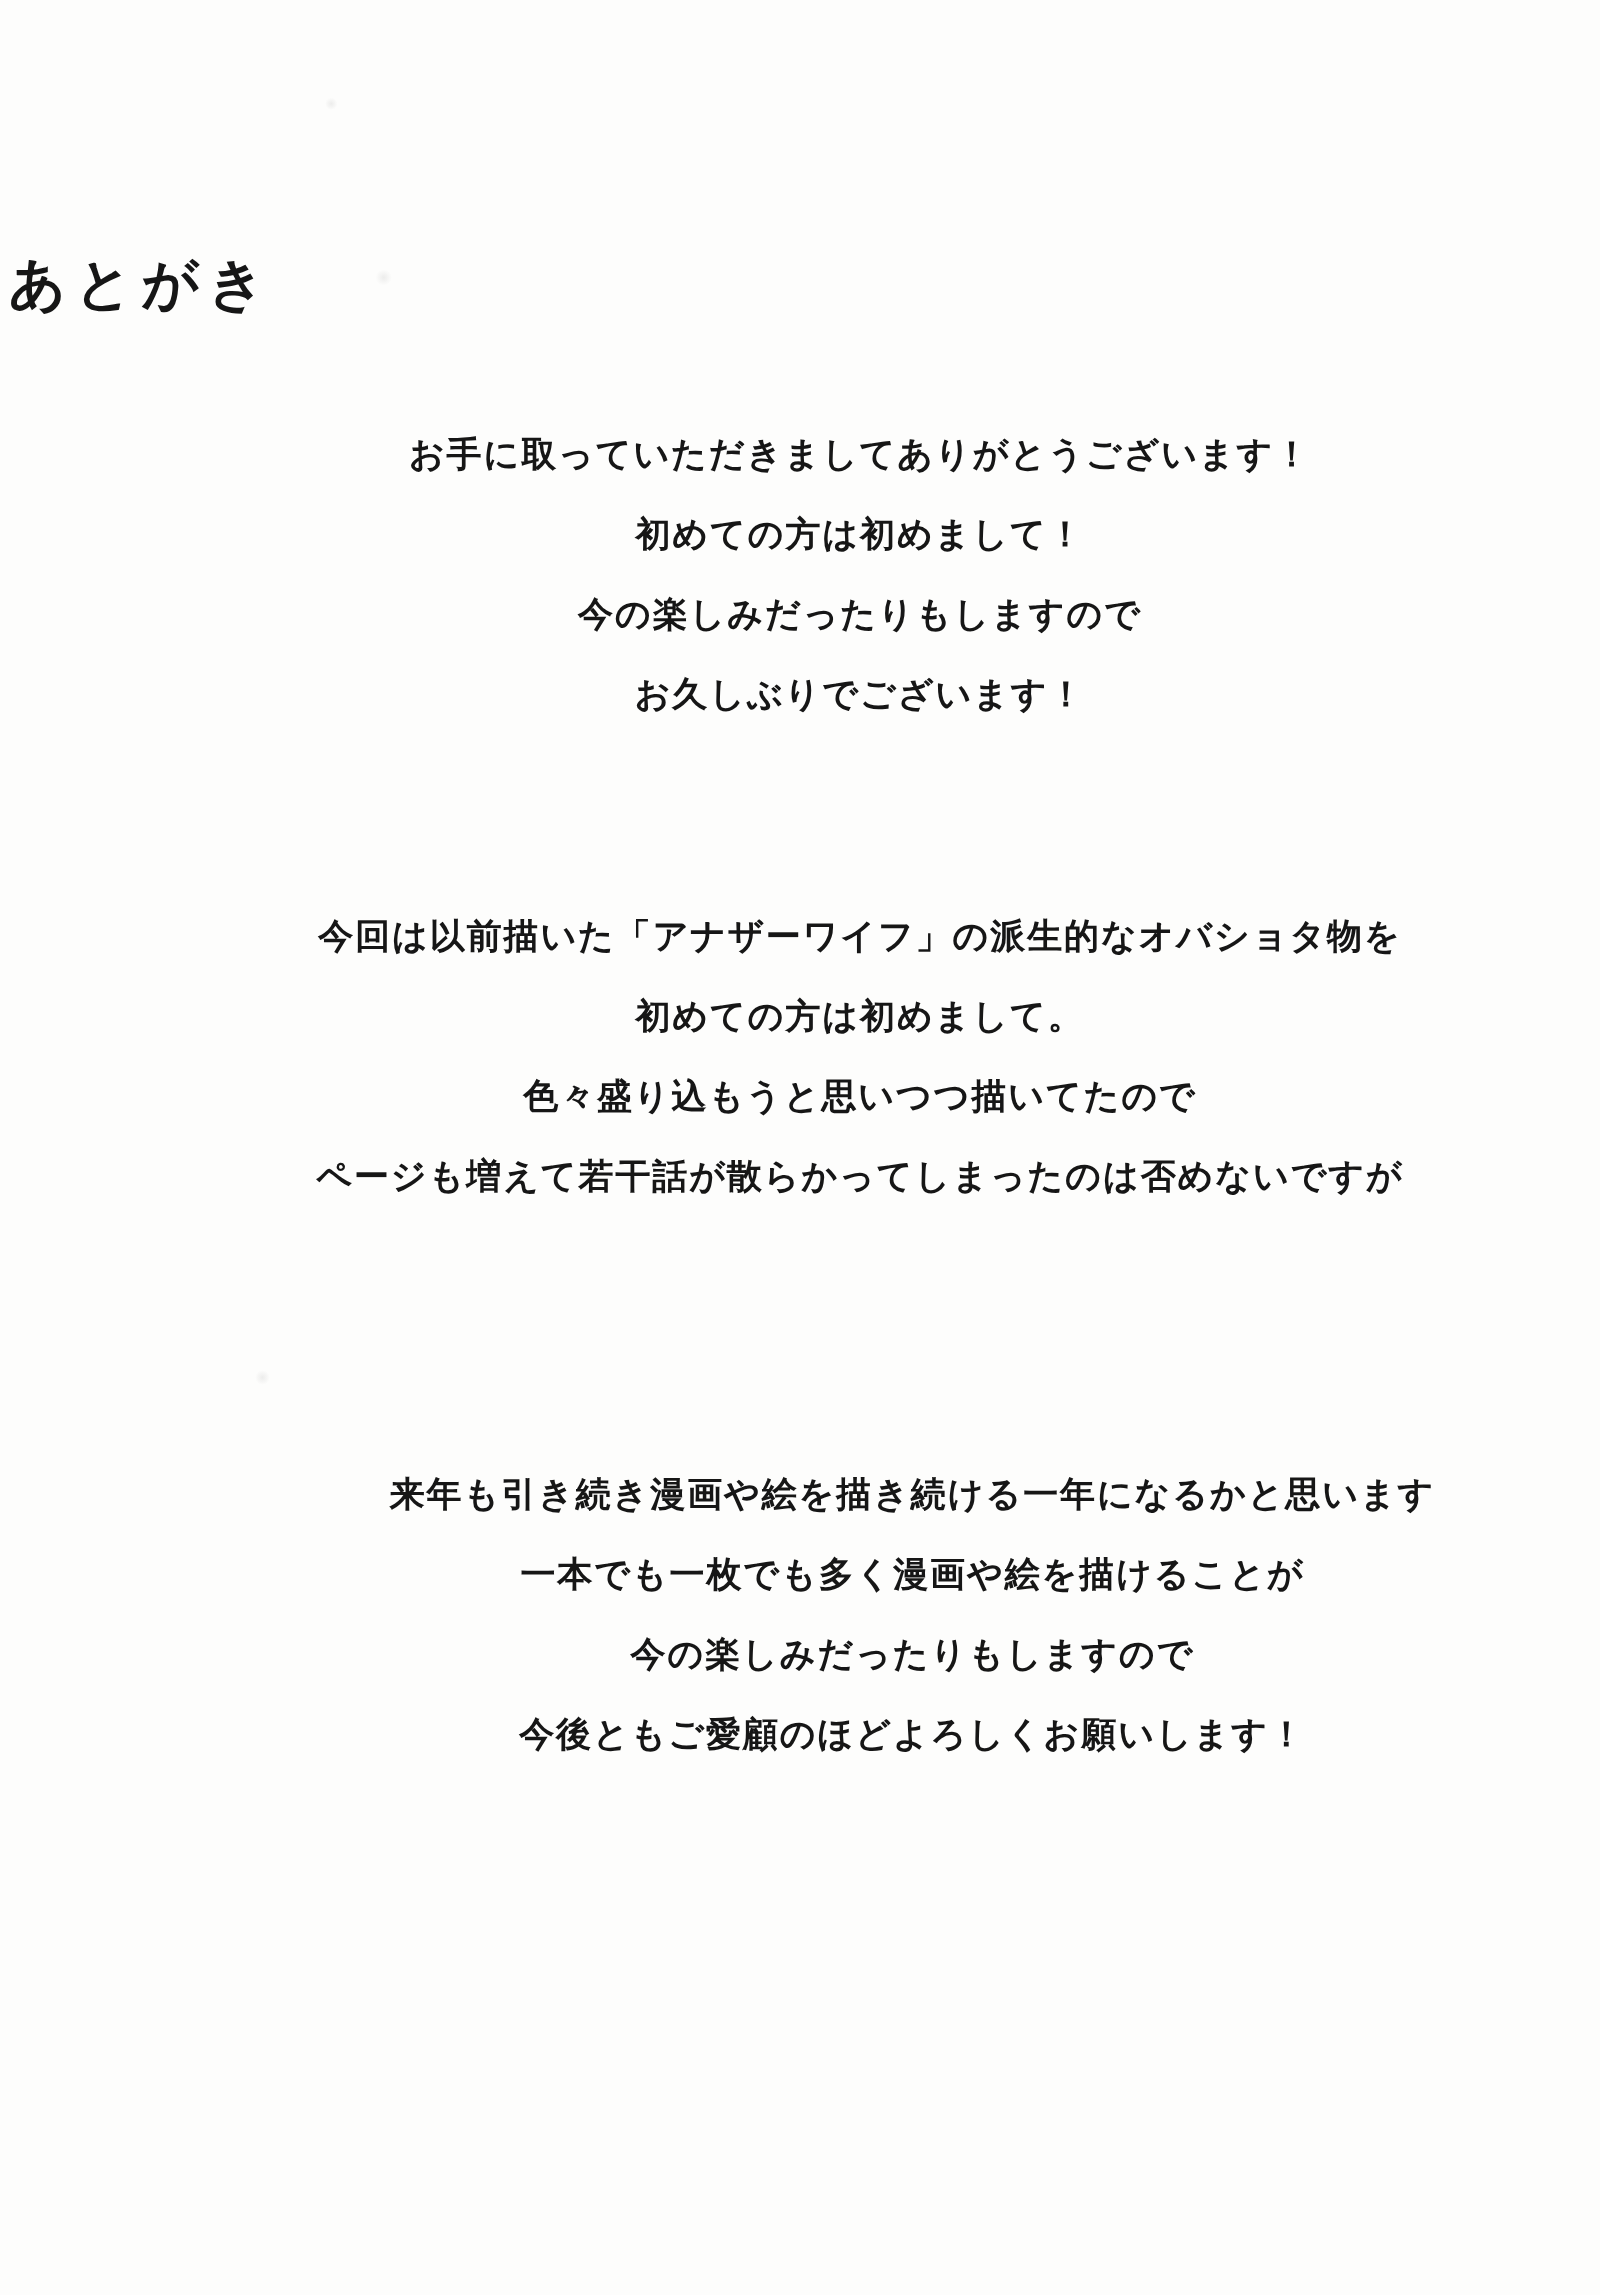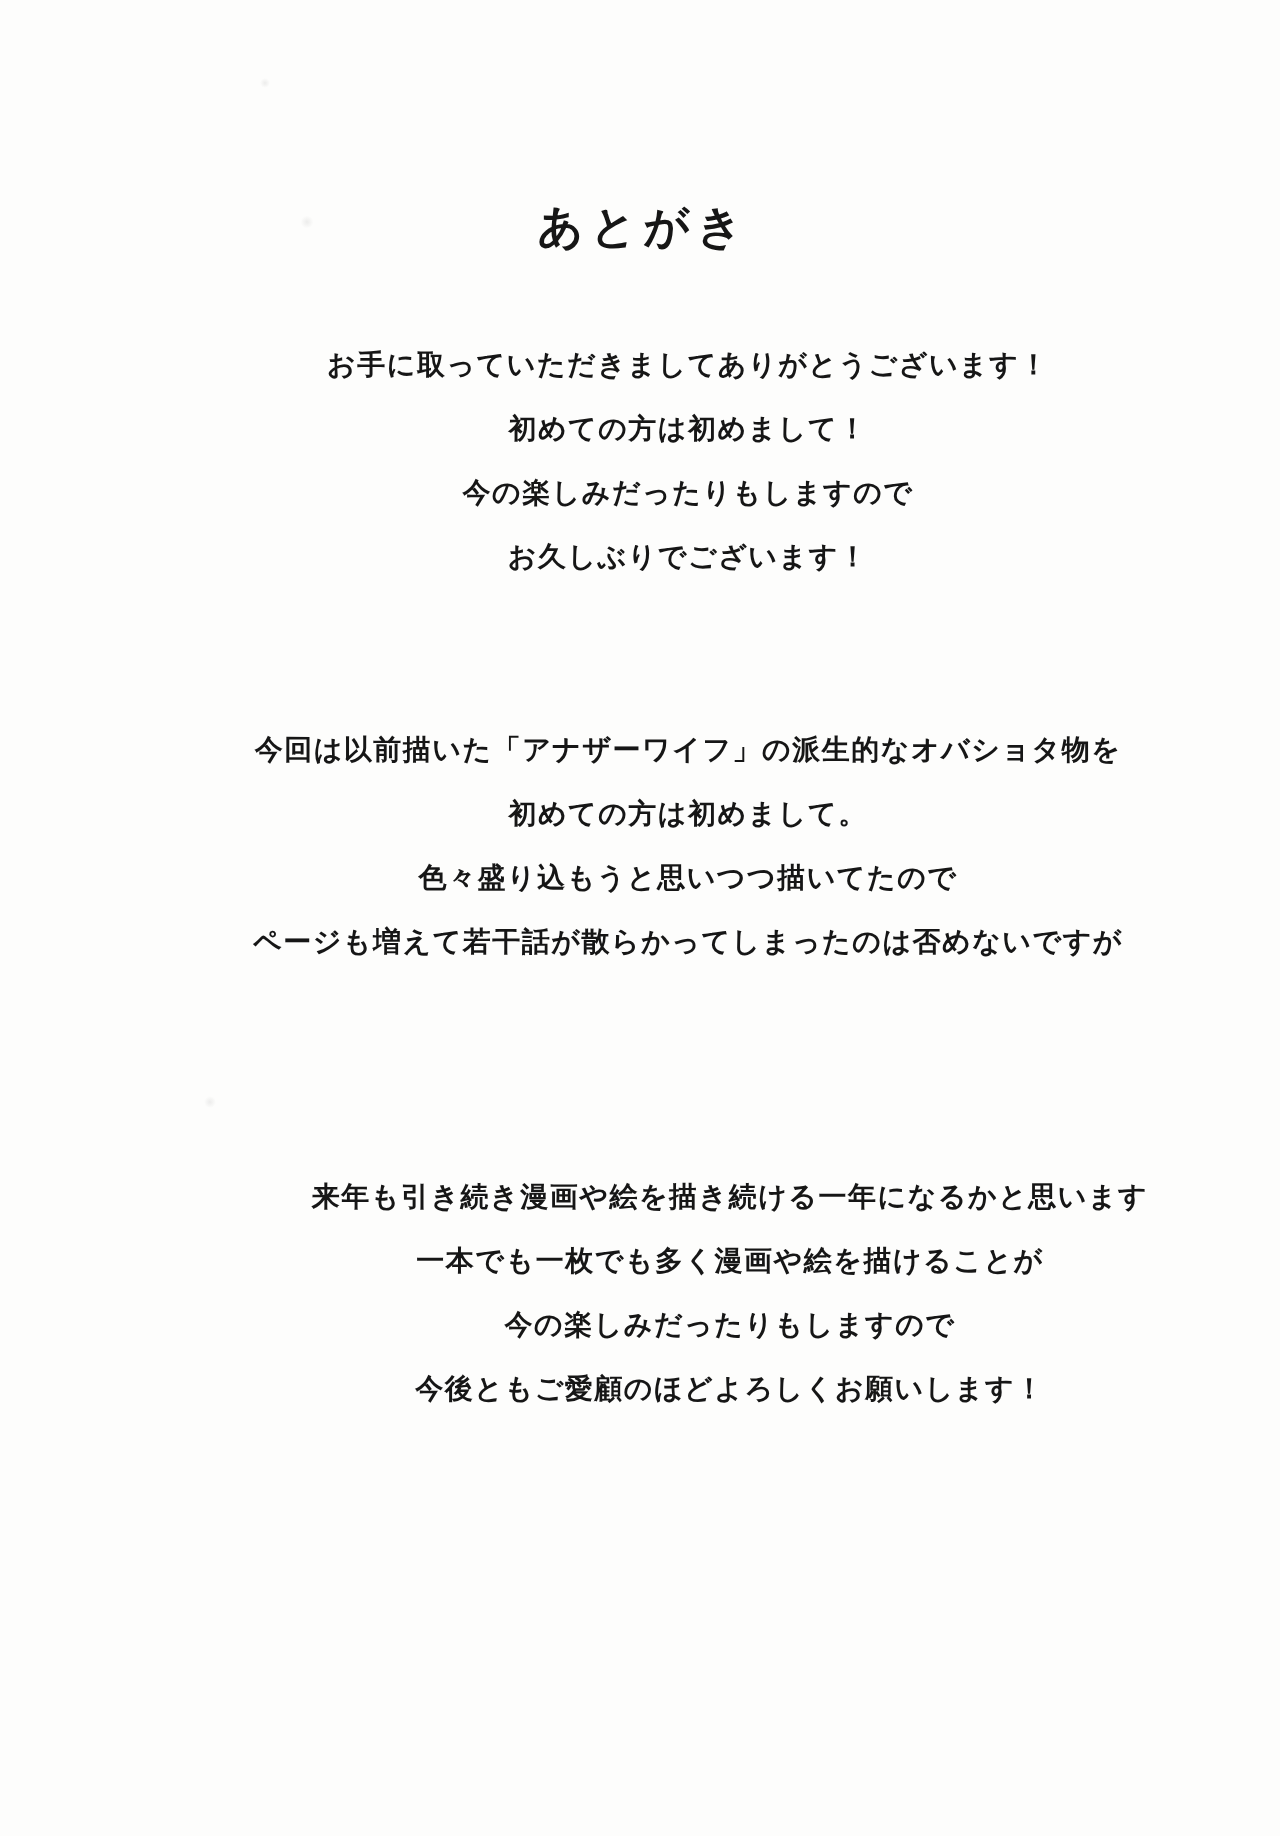--- a/index.html
+++ b/index.html
@@ -16,21 +16,21 @@
     color: #161616;
     font-family: "Liberation Serif", "DejaVu Serif", serif;
     overflow: hidden;
   }
   .title {
     position: absolute;
     top: 196px;
     left: 0;
     width: 100%;
     margin: 0;
-    text-align: center;
+    text-align: left;
     font-size: 45px;
     font-weight: 700;
     letter-spacing: 7px;
     text-indent: 7px;
     line-height: 62px;
   }
   .para {
     position: absolute;
     left: 0;
     width: 100%;

